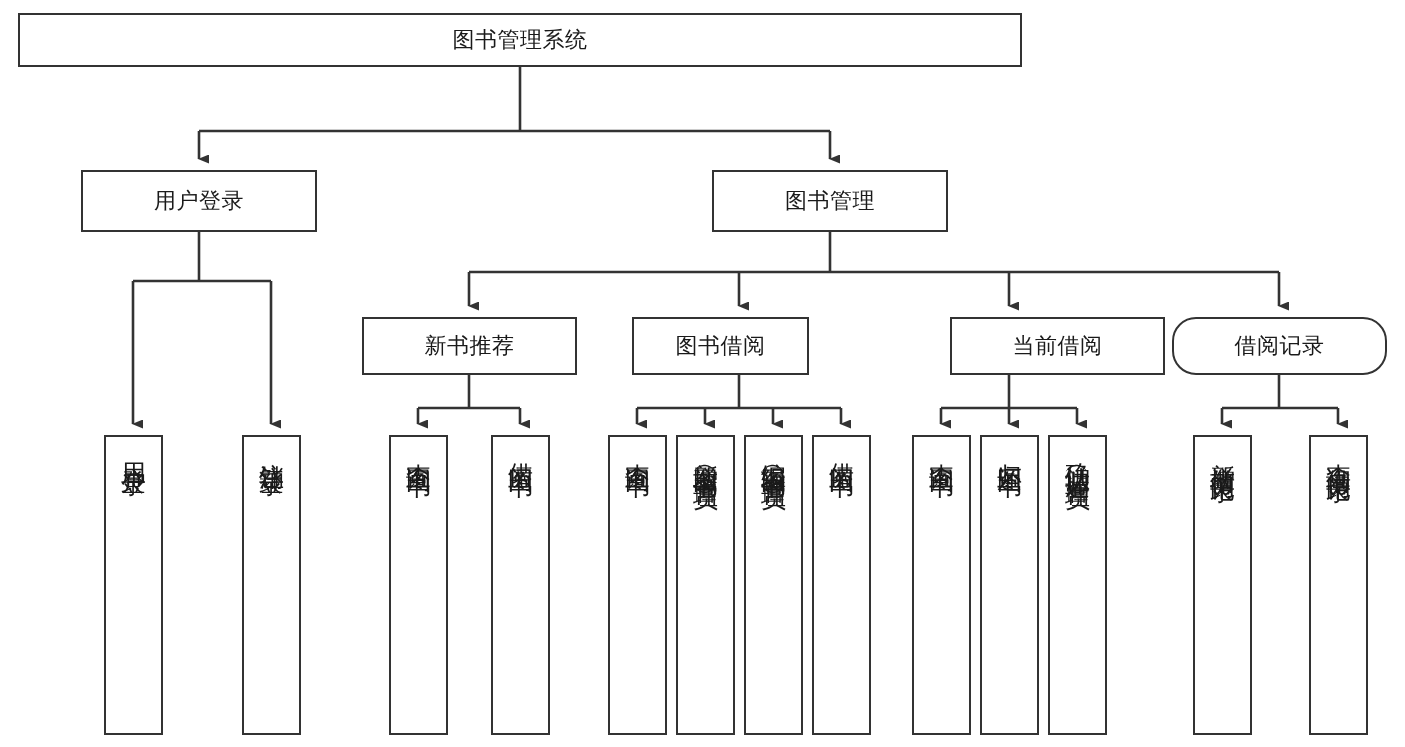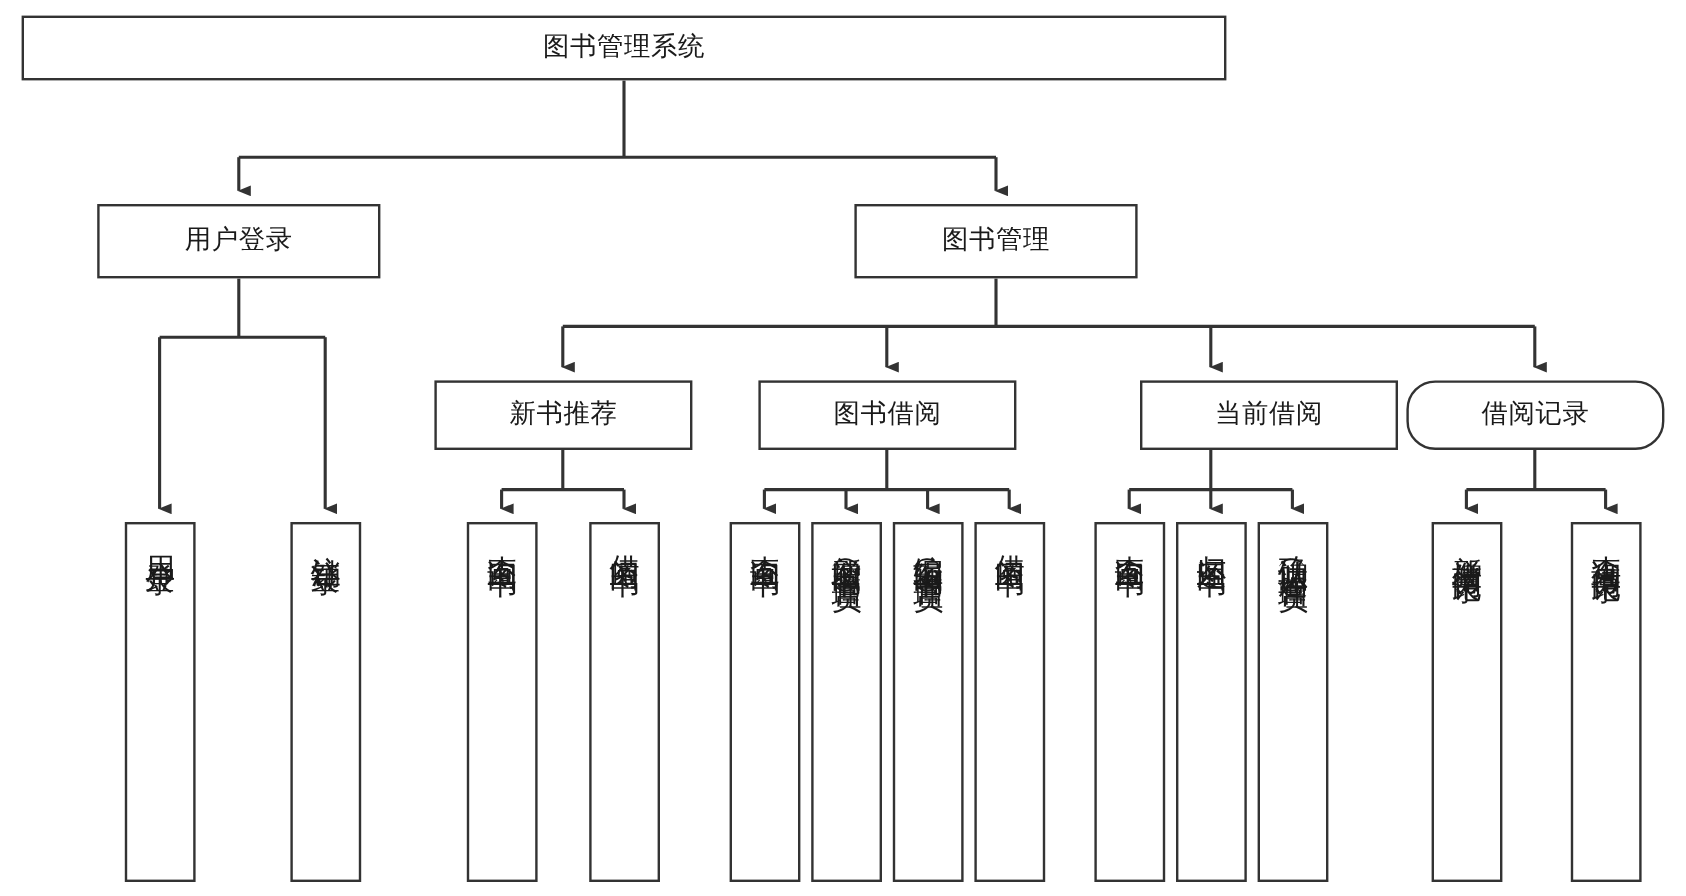--- a/index.html
+++ b/index.html
@@ -131,21 +131,21 @@
   <div class="node horizontal" style="left:81px; top:170px; width:236px; height:62px;">
     <span class="node-label">用户登录</span>
   </div>
   <div class="node horizontal" style="left:712px; top:170px; width:236px; height:62px;">
     <span class="node-label">图书管理</span>
   </div>
 
   <div class="node horizontal" style="left:362px; top:317px; width:215px; height:58px;">
     <span class="node-label">新书推荐</span>
   </div>
-  <div class="node horizontal" style="left:632px; top:317px; width:215px; height:58px;">
+  <div class="node horizontal" style="left:632px; top:317px; width:177px; height:58px;">
     <span class="node-label">图书借阅</span>
   </div>
   <div class="node horizontal" style="left:950px; top:317px; width:215px; height:58px;">
     <span class="node-label">当前借阅</span>
   </div>
   <div class="node horizontal" style="left:1172px; top:317px; width:215px; height:58px;border-radius:24px;">
     <span class="node-label">借阅记录</span>
   </div>
 
   <div class="node vertical" style="left:104px; top:435px; width:59px; height:300px;">

